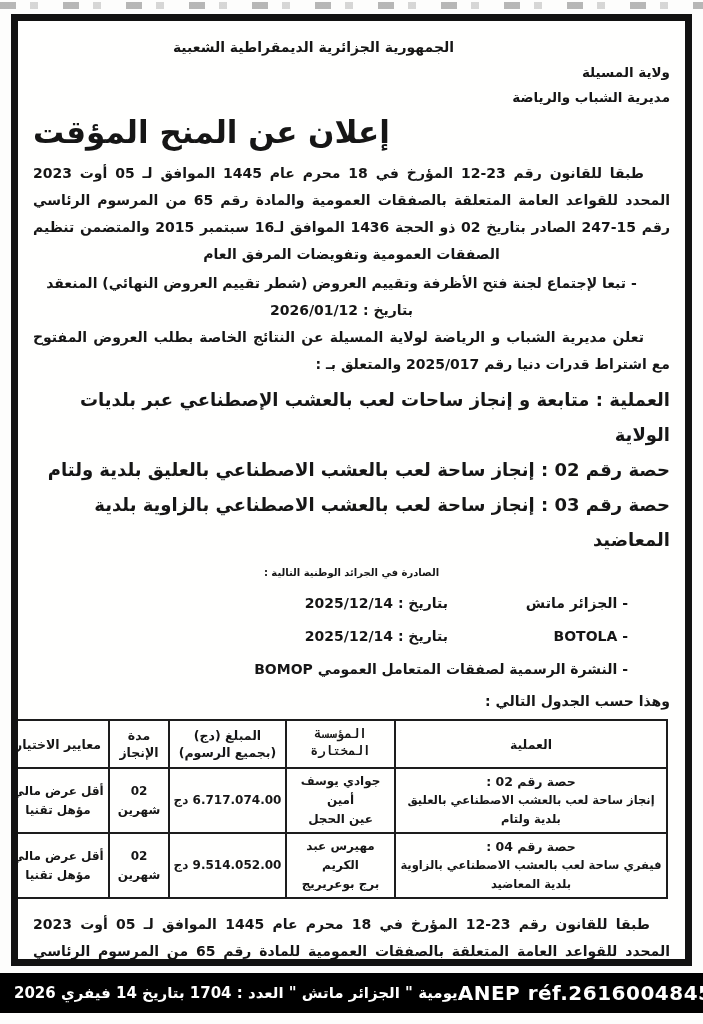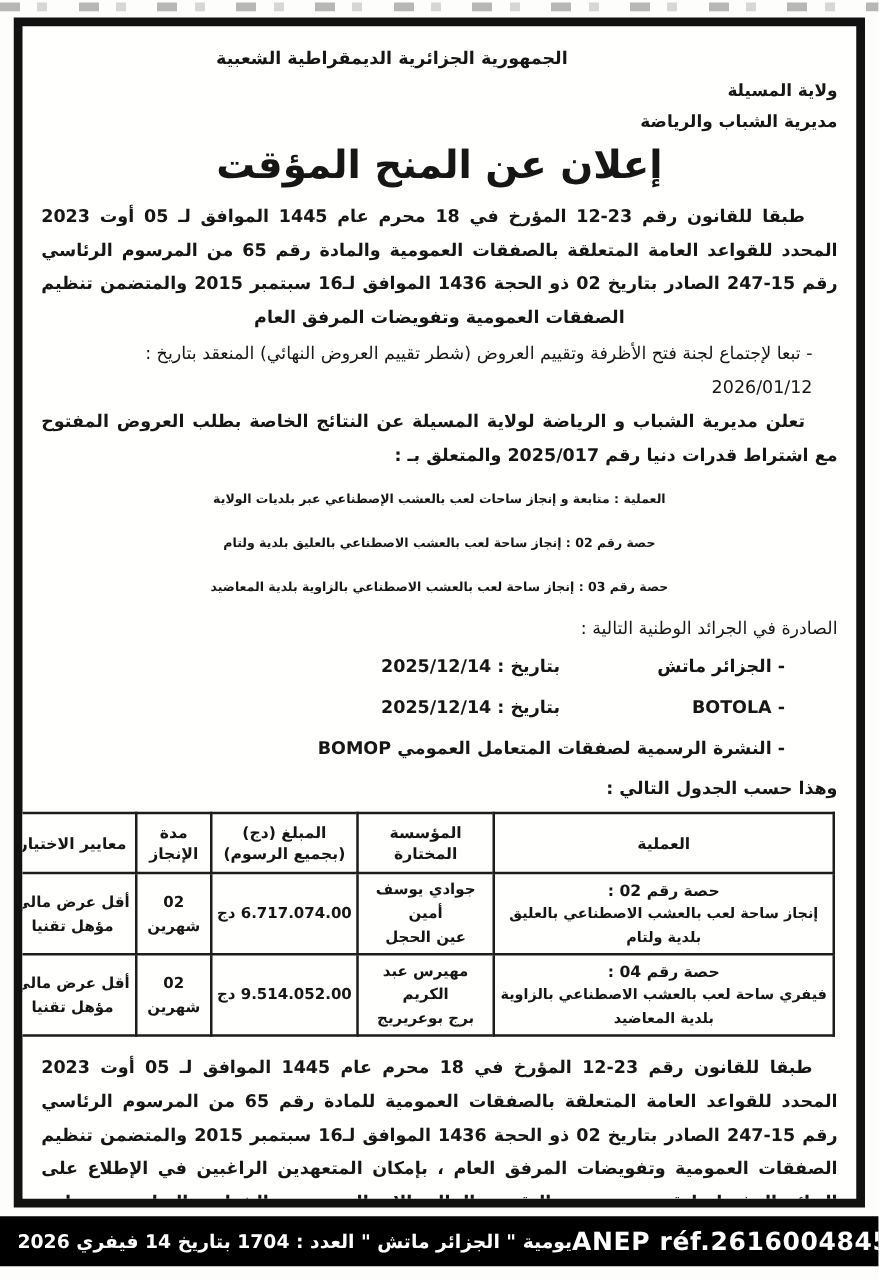--- a/index.html
+++ b/index.html
@@ -27,56 +27,56 @@
   }
 
   .gov-header { position:relative; }
   .republic {
     position:relative; right:38px; text-align:center;
     font-size:14px; font-weight:bold; padding-top:8px;
   }
   .wilaya, .directorate { text-align:right; font-size:13.5px; font-weight:bold; margin-top:9px; }
 
   .main-title {
-    text-align:center; font-size:31px; font-weight:bold;
+    text-align:left; font-size:31px; font-weight:bold;
     margin:9px 0 10px; letter-spacing:0;
   }
 
   .para {
     font-size:14px; font-weight:bold; line-height:27px;
     text-align:justify; text-justify:inter-word;
   }
   .para.indent { text-indent:26px; }
   .last-center { text-align-last:center; }
   .last-right  { text-align-last:right; }
 
-  .meeting-line { font-size:14px; font-weight:normal; line-height:27px; padding-right:20px; margin-top:2px; }
+  .meeting-line { font-size:14px; font-weight:bold; line-height:27px; padding-right:20px; margin-top:2px;text-align:center; }
 
   .op-lines { margin-top:4px; }
-  .op-line { text-align:center; font-size:10px; font-weight:bold; line-height:35px; }
+  .op-line { text-align:right; font-size:18px; font-weight:bold; line-height:35px; }
 
-  .news-heading { font-size:14px; font-weight:normal; line-height:28px; margin-top:2px; text-align:right; }
+  .news-heading { font-size:10px; font-weight:bold; line-height:28px; margin-top:2px; text-align:center; }
   .news-row { display:flex; direction:rtl; padding-right:42px; line-height:33px; font-size:14px; font-weight:bold; }
   .news-name { width:180px; text-align:right; }
   .news-date { text-align:right; }
   .bomop-line { padding-right:42px; line-height:33px; font-size:14px; font-weight:bold; text-align:right; }
 
   .table-intro { font-size:14px; font-weight:bold; line-height:27px; text-align:right; margin-top:2px; }
 
   table.award-table {
     border-collapse:collapse; table-layout:fixed;
     width:644px; margin:4px 2px 0 0; direction:rtl;
   }
   .award-table th, .award-table td {
     border:2px solid #1d1d1d; text-align:center; vertical-align:middle;
     font-weight:bold; padding:3px 2px; background:#fffffe;
   }
   .award-table th { font-size:12.5px; height:48px; line-height:17px; }
   .award-table td { font-size:12px; height:54px; line-height:19px; }
-  .col-op { width:272px; } .col-co { width:109px; } .col-am { width:117px; }
+  .col-op { width:272px; } .col-co { width:109px;font-family:Liberation Mono, monospace; } .col-am { width:117px; }
   .col-du { width:60px; }  .col-cr { width:102px;border-radius:12px; }
   .lot-title { font-size:12.5px; }
   .lot-desc  { font-size:11.5px; }
 
   .closing-1 { margin-top:12px; text-indent:20px; }
 
   .footer-bar {
     position:absolute; top:973px; left:0; width:703px; height:40px;
     background:#000; color:#fff; display:flex; align-items:center;
     justify-content:space-between; padding:0 14px; direction:ltr;

